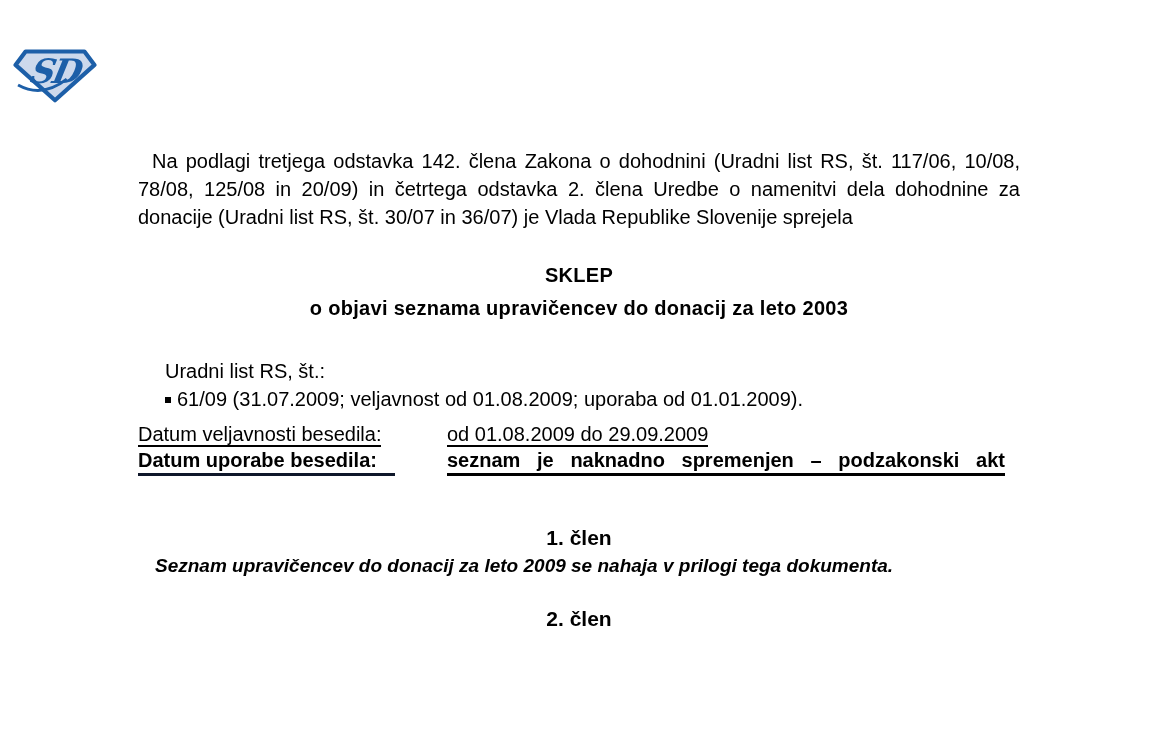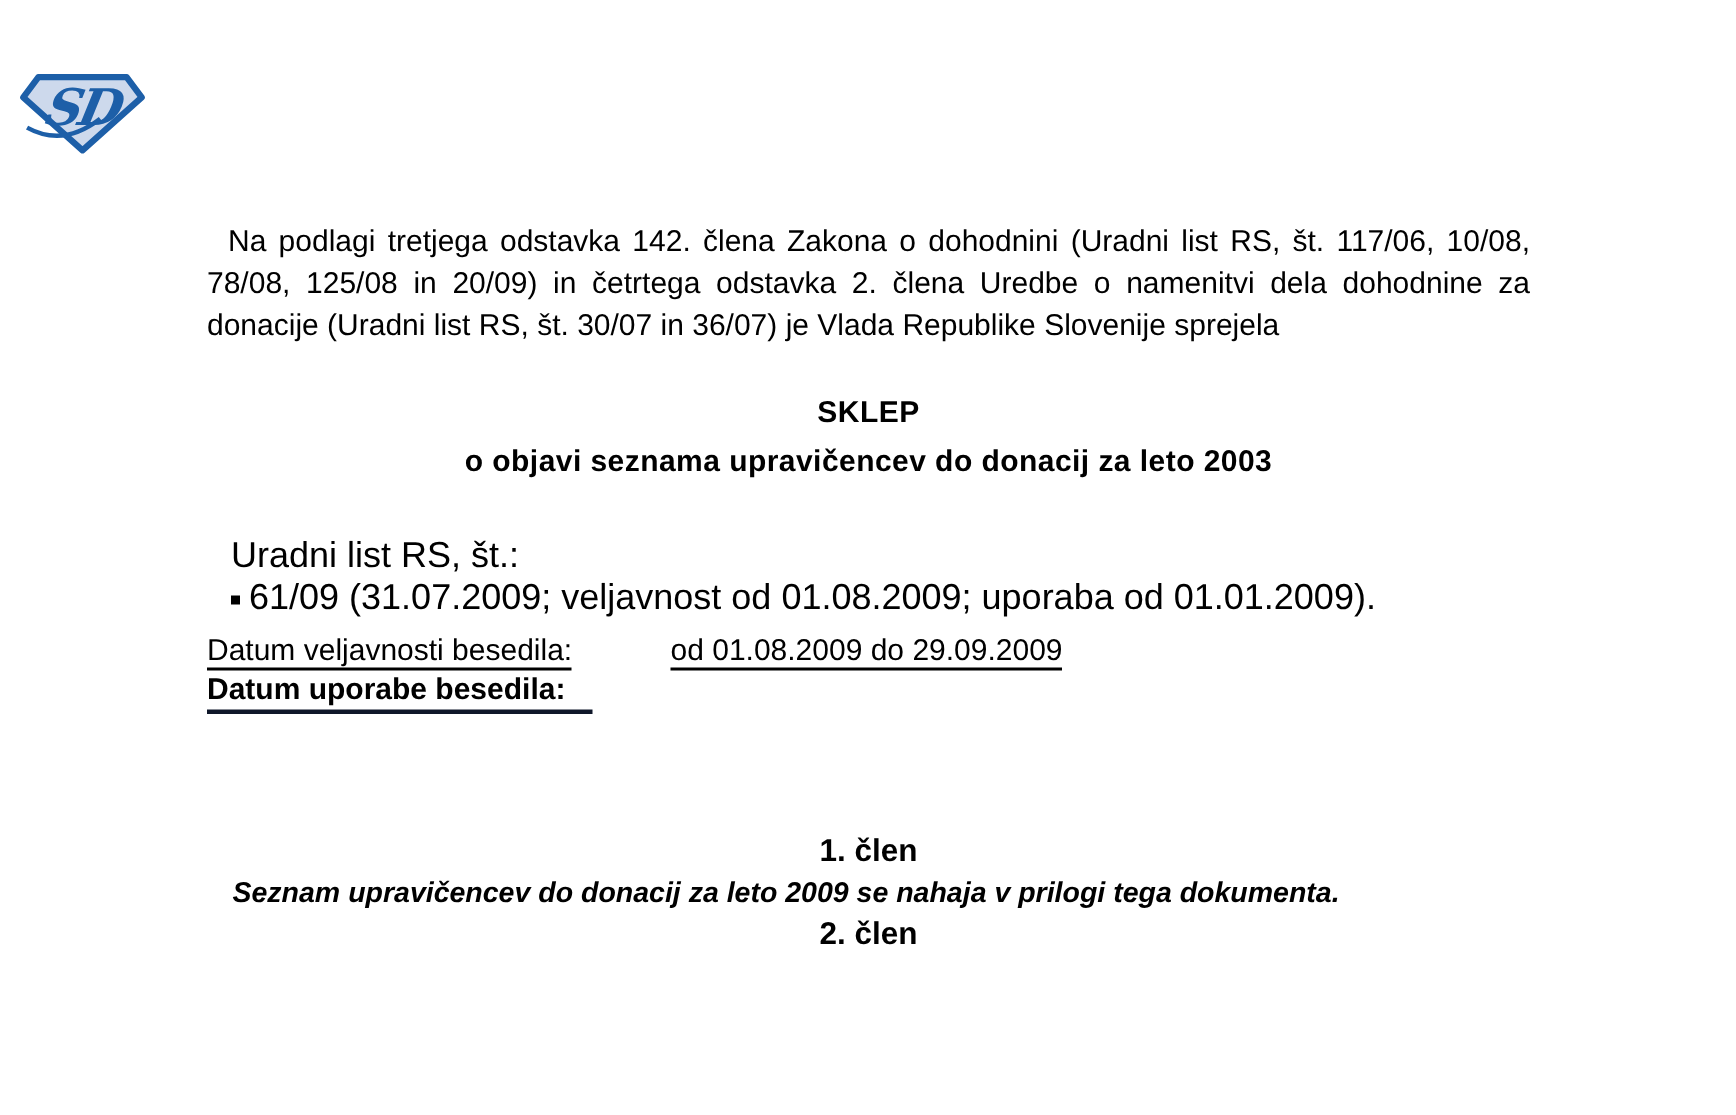--- a/index.html
+++ b/index.html
@@ -38,22 +38,22 @@
     margin-top:28px;
     text-align:center;
     font-weight:bold;
     font-size:20px;
     line-height:33px;
     letter-spacing:0.3px;
   }
 
   .gazette {
     margin-top:32px;
-    margin-left:16px;
-    font-size:24px;
+    margin-left:27px;
+    font-size:20px;
     line-height:28px;
   }
   .bullet {
     display:inline-block;
     width:6px; height:6px;
     background:#000;
     margin-right:6px;
     vertical-align:3px;
   }
 
@@ -92,22 +92,22 @@
     font-size:20px;
     line-height:27px;
   }
   .article-note {
     margin-left:17px;
     font-size:19px;
     line-height:27px;
     font-weight:bold;
     font-style:italic;
   }
-  .article-1 { margin-top:78px; }
-  .article-2 { }
+  .article-1 { margin-top:48px; }
+  .article-2 { margin-top:26px; }
 </style>
 </head>
 <body>
 
 <div class="page">
 
   <div class="logo">
     <svg viewBox="0 0 100 66" aria-hidden="true">
       <polygon points="3,21 15,5 85,5 97,21 50,63" fill="#cdd9ec" stroke="#1d5fa8" stroke-width="5" stroke-linejoin="round"></polygon>
       <path d="M6,45 C 26,56 46,52 64,38" fill="none" stroke="#1d5fa8" stroke-width="3.5"></path>
@@ -140,20 +140,21 @@
         </div>
         <div class="validity-value">
           <span class="u-thin">od 01.08.2009 do 29.09.2009</span>
         </div>
       </div>
       <div class="validity-row">
         <div class="validity-label">
           <span class="u-thick label-ext">Datum uporabe besedila:</span>
         </div>
         <div class="validity-value">
+          <span class="value-just">seznam je naknadno spremenjen – podzakonski akt</span>
         </div>
       </div>
     </div>
 
     <div class="article article-1">
       <div class="article-heading">1. člen</div>
       <div class="article-note">Seznam upravičencev do donacij za leto 2009 se nahaja v prilogi tega dokumenta.</div>
     </div>
 
     <div class="article article-2">

